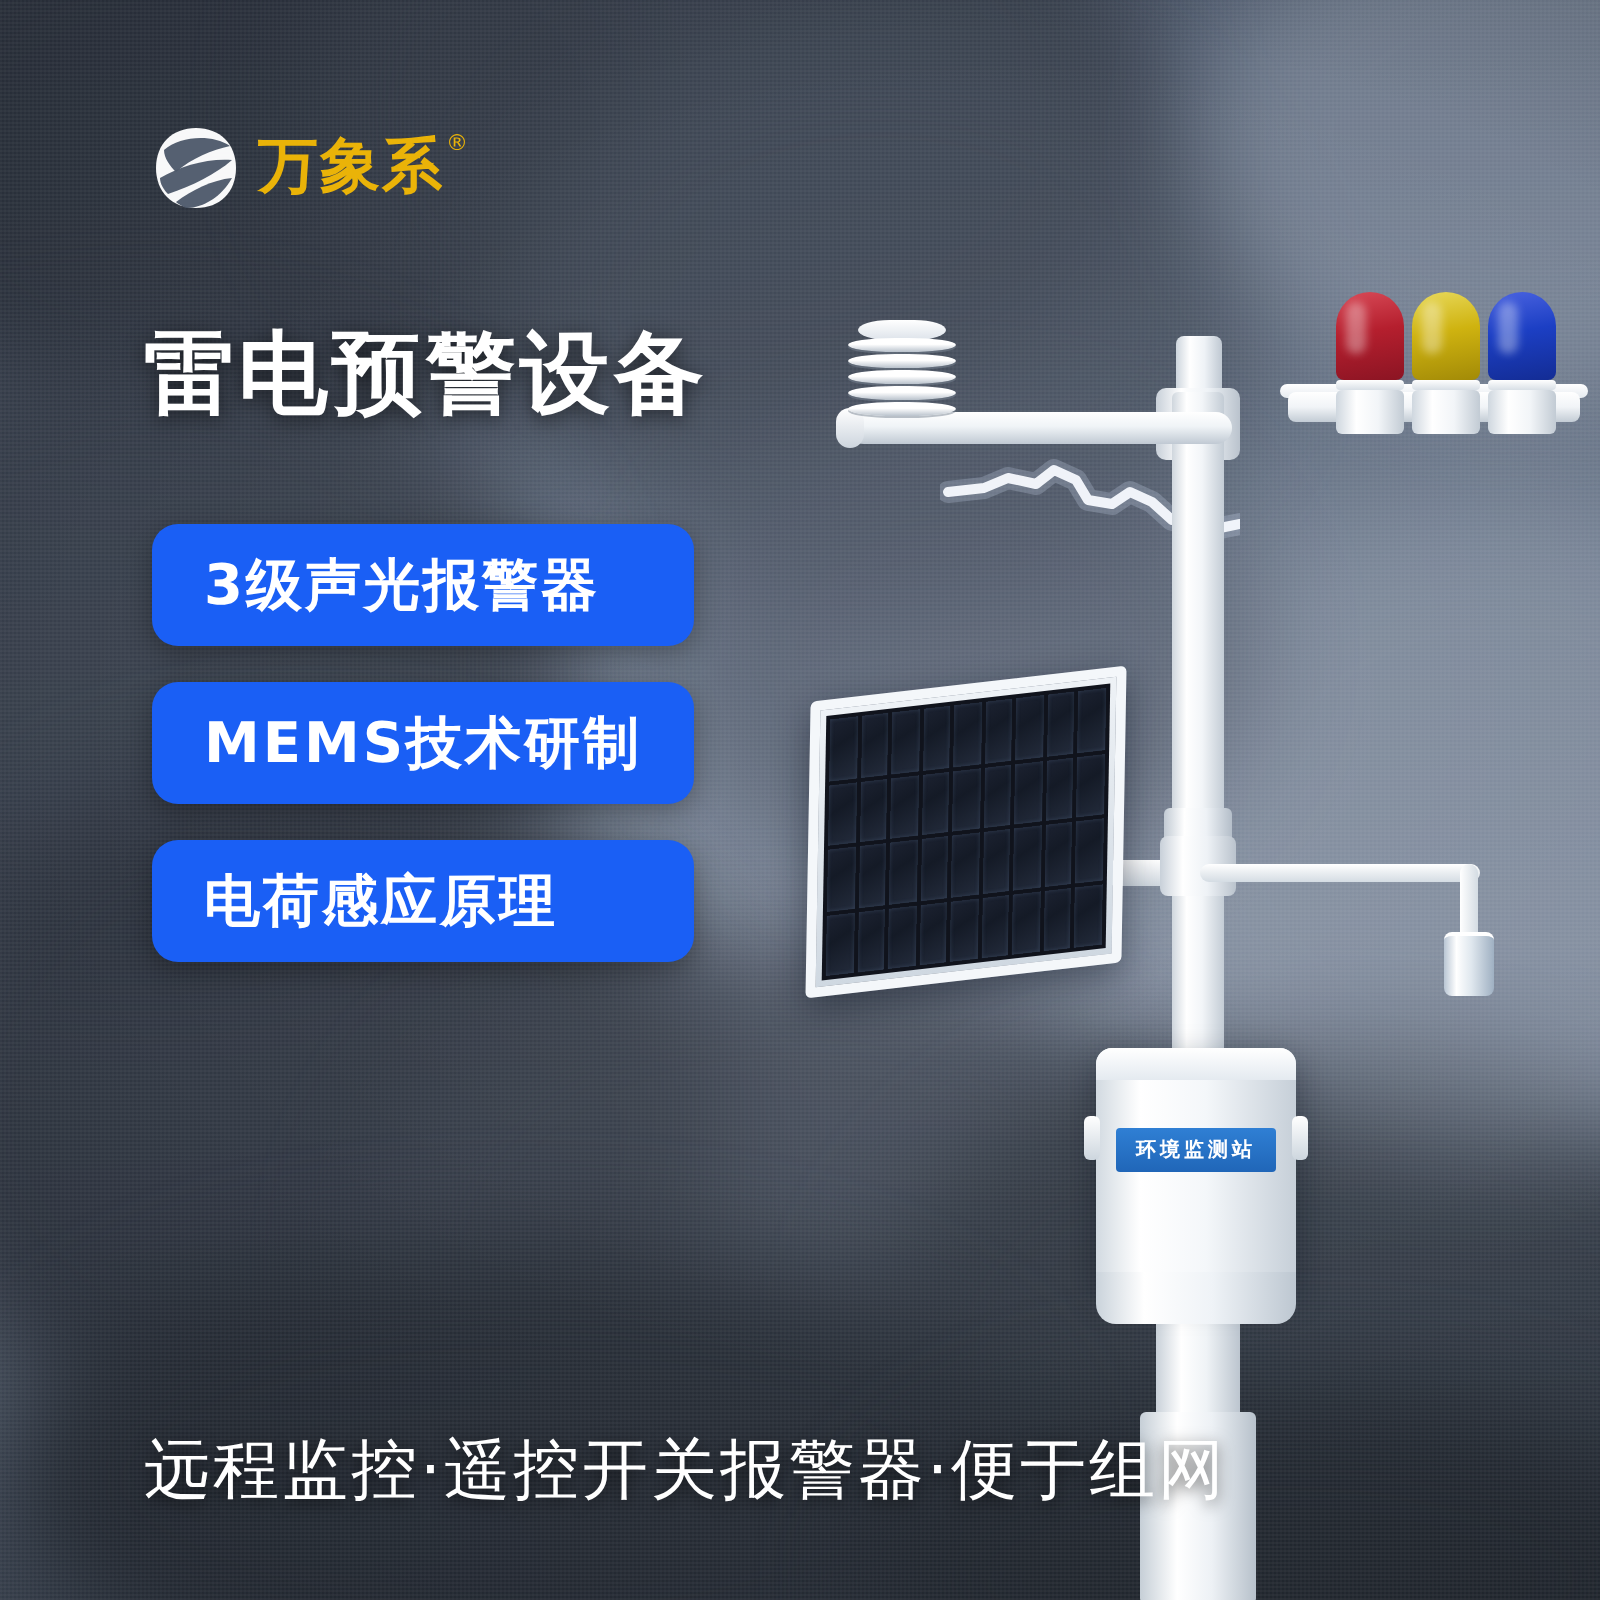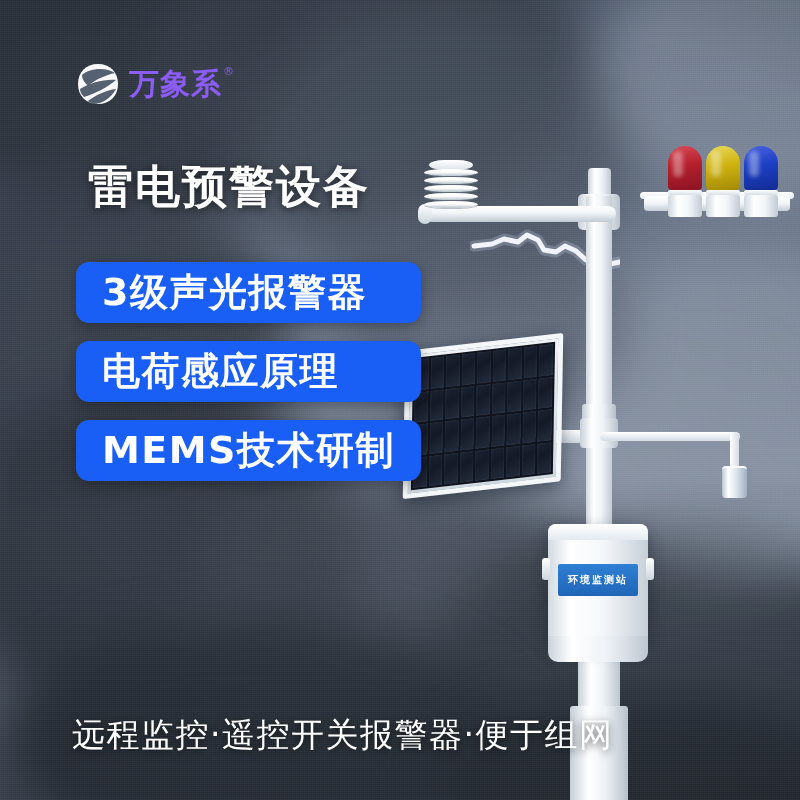--- a/index.html
+++ b/index.html
@@ -33,35 +33,35 @@
   .cl12{left:430px;top:690px;width:420px;height:200px;background:#232931;opacity:.9;}
   .vig{position:absolute;inset:0;
     background:radial-gradient(130% 95% at 62% 45%, rgba(255,255,255,.06) 0%, rgba(0,0,0,0) 45%, rgba(10,14,20,.55) 100%);}
   .grain{position:absolute;inset:0;opacity:.10;
      background-image:repeating-linear-gradient(0deg,rgba(255,255,255,.35) 0 1px,rgba(0,0,0,0) 1px 2px),
                       repeating-linear-gradient(90deg,rgba(255,255,255,.25) 0 1px,rgba(0,0,0,0) 1px 2px);}
 
   
   .logo{position:absolute;left:76px;top:62px;display:flex;align-items:center;gap:9px;}
   .logo-mark{width:44px;height:44px;position:relative;}
-  .logo-text{color:#8b5cf6;font-size:30px;font-weight:700;letter-spacing:1px;
+  .logo-text{color:#eab308;font-size:30px;font-weight:700;letter-spacing:1px;
      font-family:"DejaVu Sans","Liberation Sans",sans-serif;line-height:1;position:relative;}
   .logo-r{position:absolute;top:-3px;right:-13px;font-size:11px;font-weight:400;}
 
   
   .headline{position:absolute;left:72px;top:164px;color:#fff;
     font-size:45px;font-weight:700;letter-spacing:2px;line-height:1;
     font-family:"DejaVu Sans","Liberation Sans",sans-serif;
-    text-shadow:0 2px 10px rgba(0,0,0,.55);margin-left:16px;}
+    text-shadow:0 2px 10px rgba(0,0,0,.55);}
 
   
   .pills{position:absolute;left:76px;top:262px;display:flex;flex-direction:column;gap:18px;}
   .pill{height:61px;border-radius:13px;background:#1a5ff5;color:#fff;
     display:flex;align-items:center;padding:0 26px;box-sizing:border-box;
-    font-size:38px;font-weight:700;letter-spacing:1.5px;white-space:nowrap;
+    font-size:28px;font-weight:700;letter-spacing:1.5px;white-space:nowrap;
     font-family:"DejaVu Sans","Liberation Sans",sans-serif;
     box-shadow:0 4px 14px rgba(0,0,0,.3);}
 
   
   .tagline{position:absolute;left:72px;top:713px;color:#fff;
     font-size:33px;font-weight:400;letter-spacing:1.5px;white-space:nowrap;
     font-family:"DejaVu Sans","Liberation Sans",sans-serif;
     text-shadow:0 2px 8px rgba(0,0,0,.6);}
 
   
@@ -134,21 +134,21 @@
     background:linear-gradient(90deg,#c8d0d9 0%,#ffffff 30%,#eef2f6 62%,#bac3cd 100%);}
 
   
   .box{position:absolute;left:548px;top:524px;width:100px;height:120px;border-radius:8px;
     background:linear-gradient(90deg,#d2dae1 0%,#ffffff 22%,#f4f7fa 55%,#c6cfd8 100%);
     box-shadow:0 6px 16px rgba(10,18,30,.4);}
   .box-lid{position:absolute;left:0;top:0;width:100px;height:16px;border-radius:8px 8px 0 0;
     background:linear-gradient(180deg,#ffffff,#e4eaf0);}
   .box-ear{position:absolute;width:8px;height:22px;border-radius:3px;
     background:linear-gradient(180deg,#ffffff,#cdd6de);}
-  .box-label{position:absolute;left:10px;top:40px;width:80px;height:32px;border-radius:2px;
+  .box-label{position:absolute;left:10px;top:40px;width:80px;height:22px;border-radius:2px;
     background:linear-gradient(180deg,#2f7fd4,#2066b8);
     display:flex;align-items:center;justify-content:center;
     color:#fff;font-size:10px;font-weight:700;letter-spacing:2px;
     font-family:Liberation Mono, monospace;}
   .box-bottom{position:absolute;left:548px;top:636px;width:100px;height:26px;border-radius:0 0 10px 10px;
     background:linear-gradient(90deg,#cad3db 0%,#ffffff 24%,#eff3f7 58%,#bdc7d1 100%);}
 </style>
 </head>
 <body>
 
@@ -283,19 +283,19 @@
     <div class="logo-text">
       <span>万象系</span>
       <span class="logo-r">®</span>
     </div>
   </div>
 
   <div class="headline">雷电预警设备</div>
 
   <div class="pills">
     <div class="pill">3级声光报警器</div>
+    <div class="pill">MEMS技术研制</div>
     <div class="pill">电荷感应原理</div>
-    <div class="pill">MEMS技术研制</div>
   </div>
 
   <div class="tagline">远程监控·遥控开关报警器·便于组网</div>
 
 </div>
 
 </body></html>

